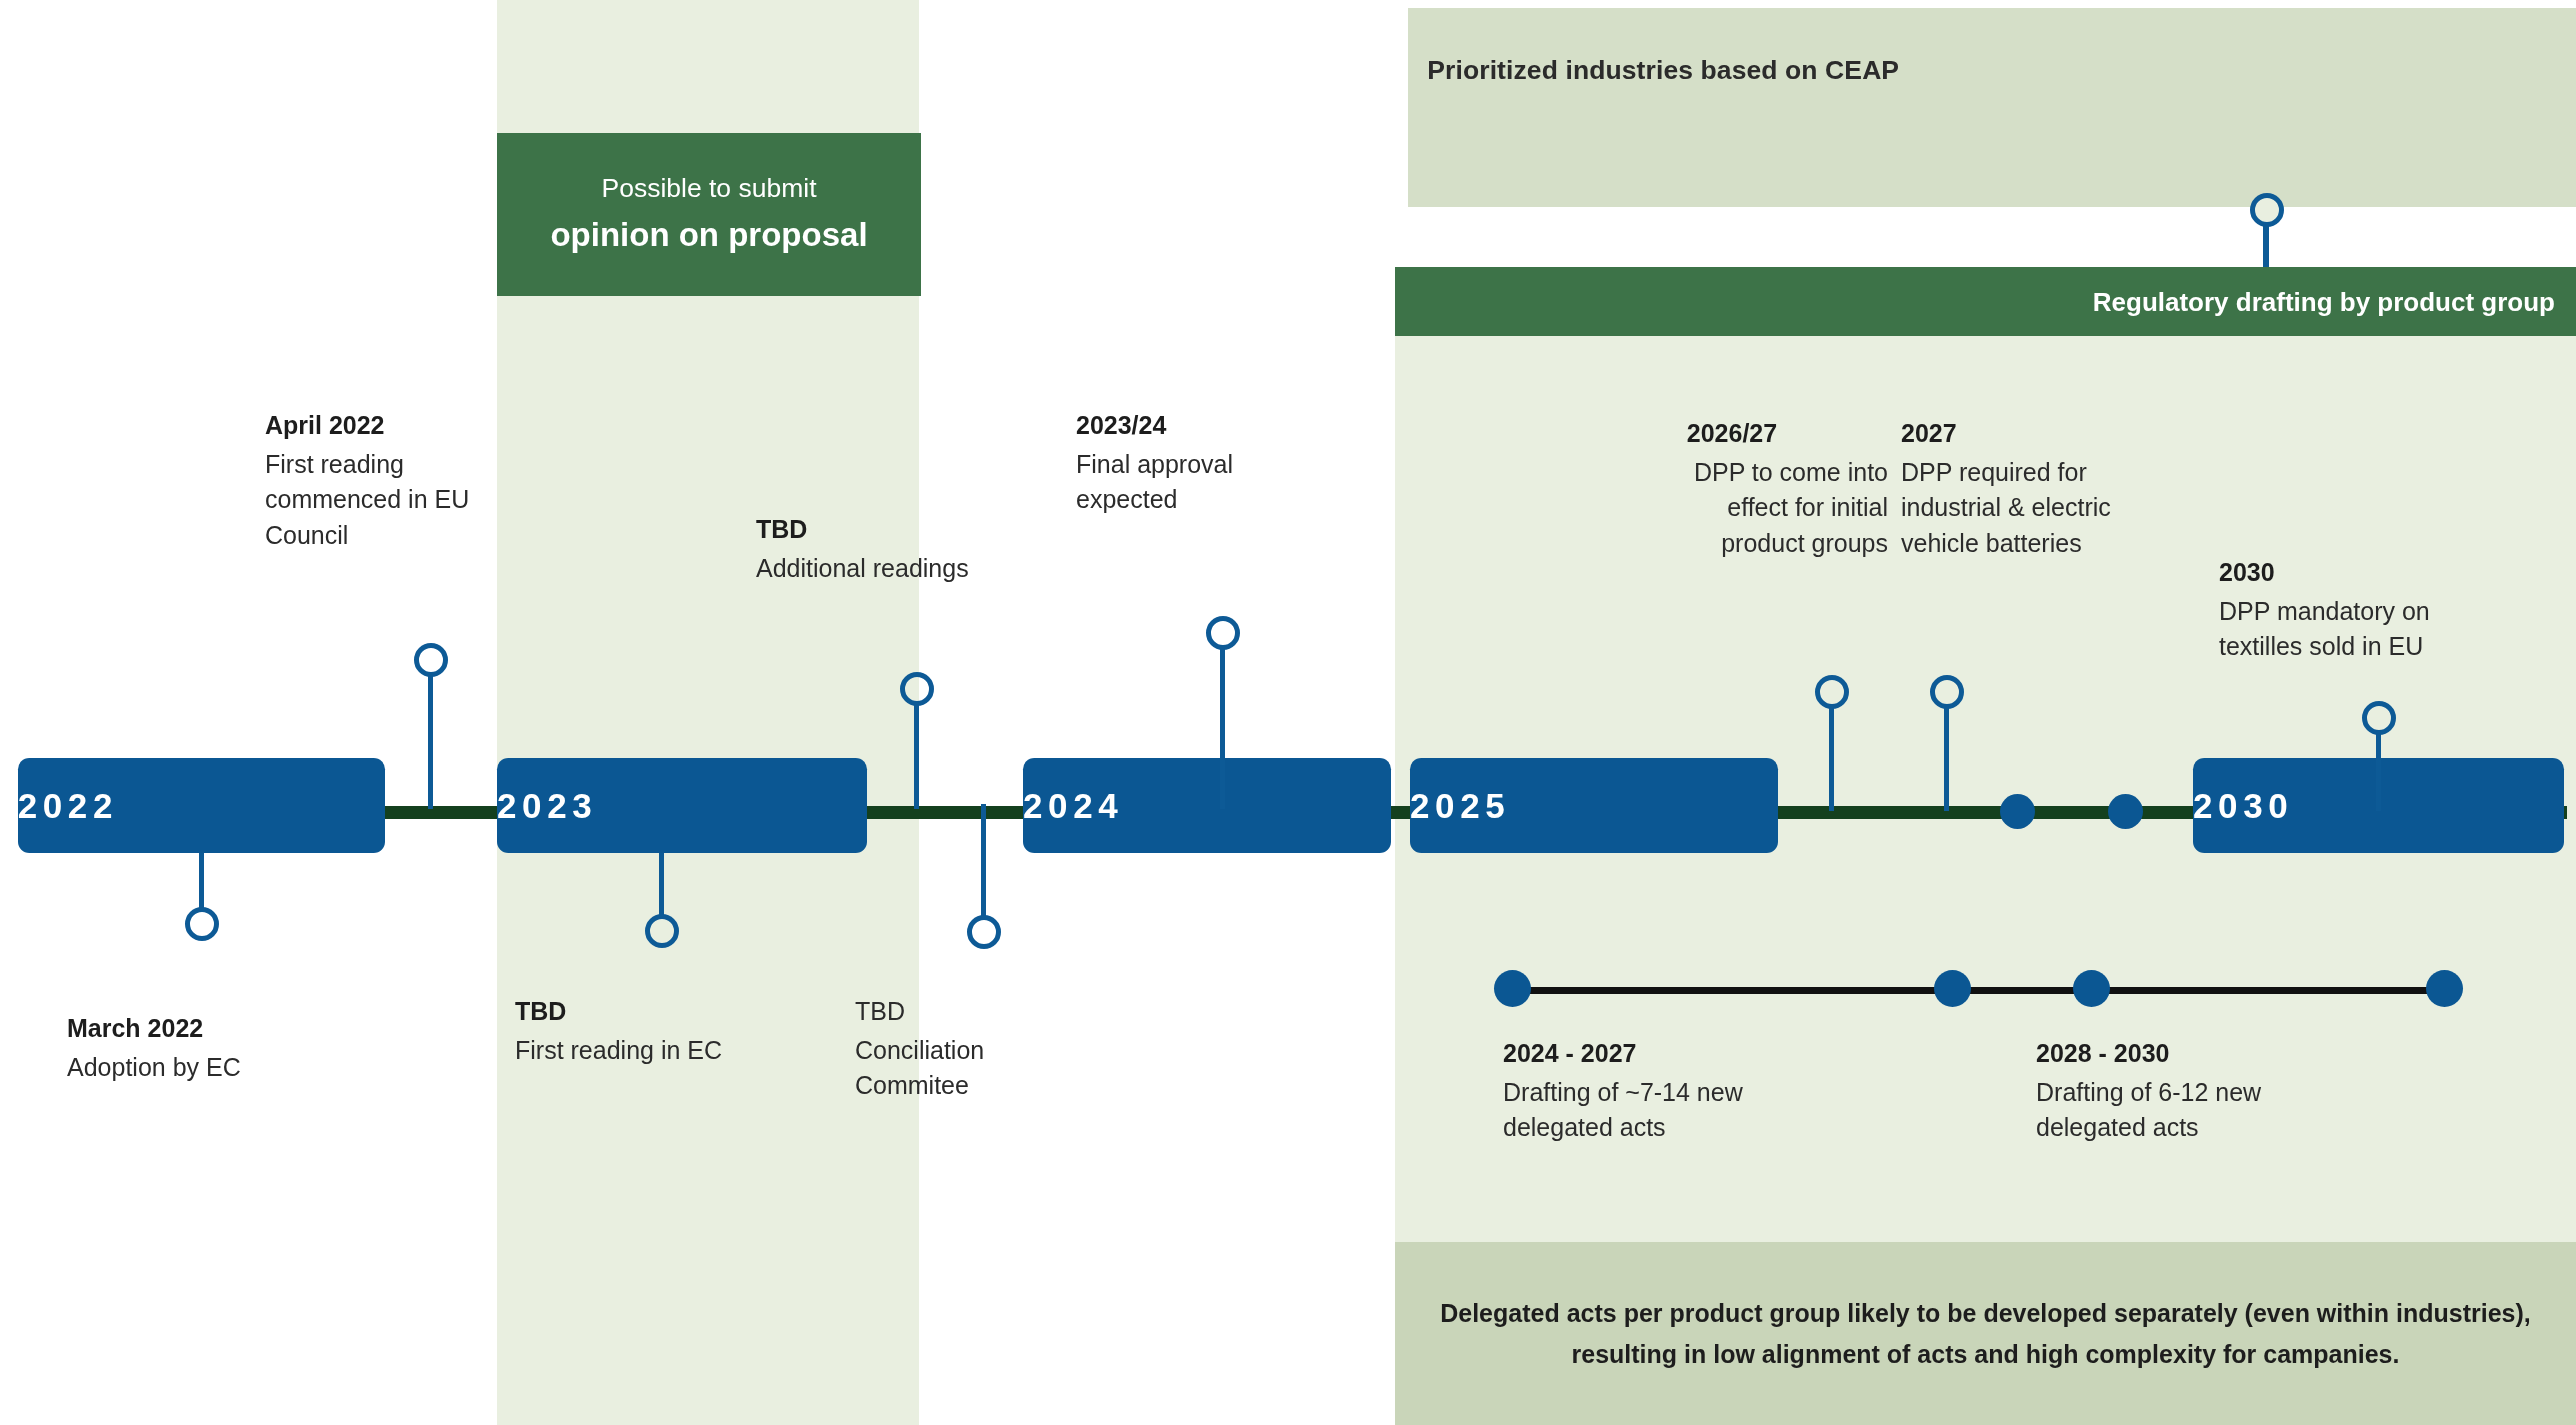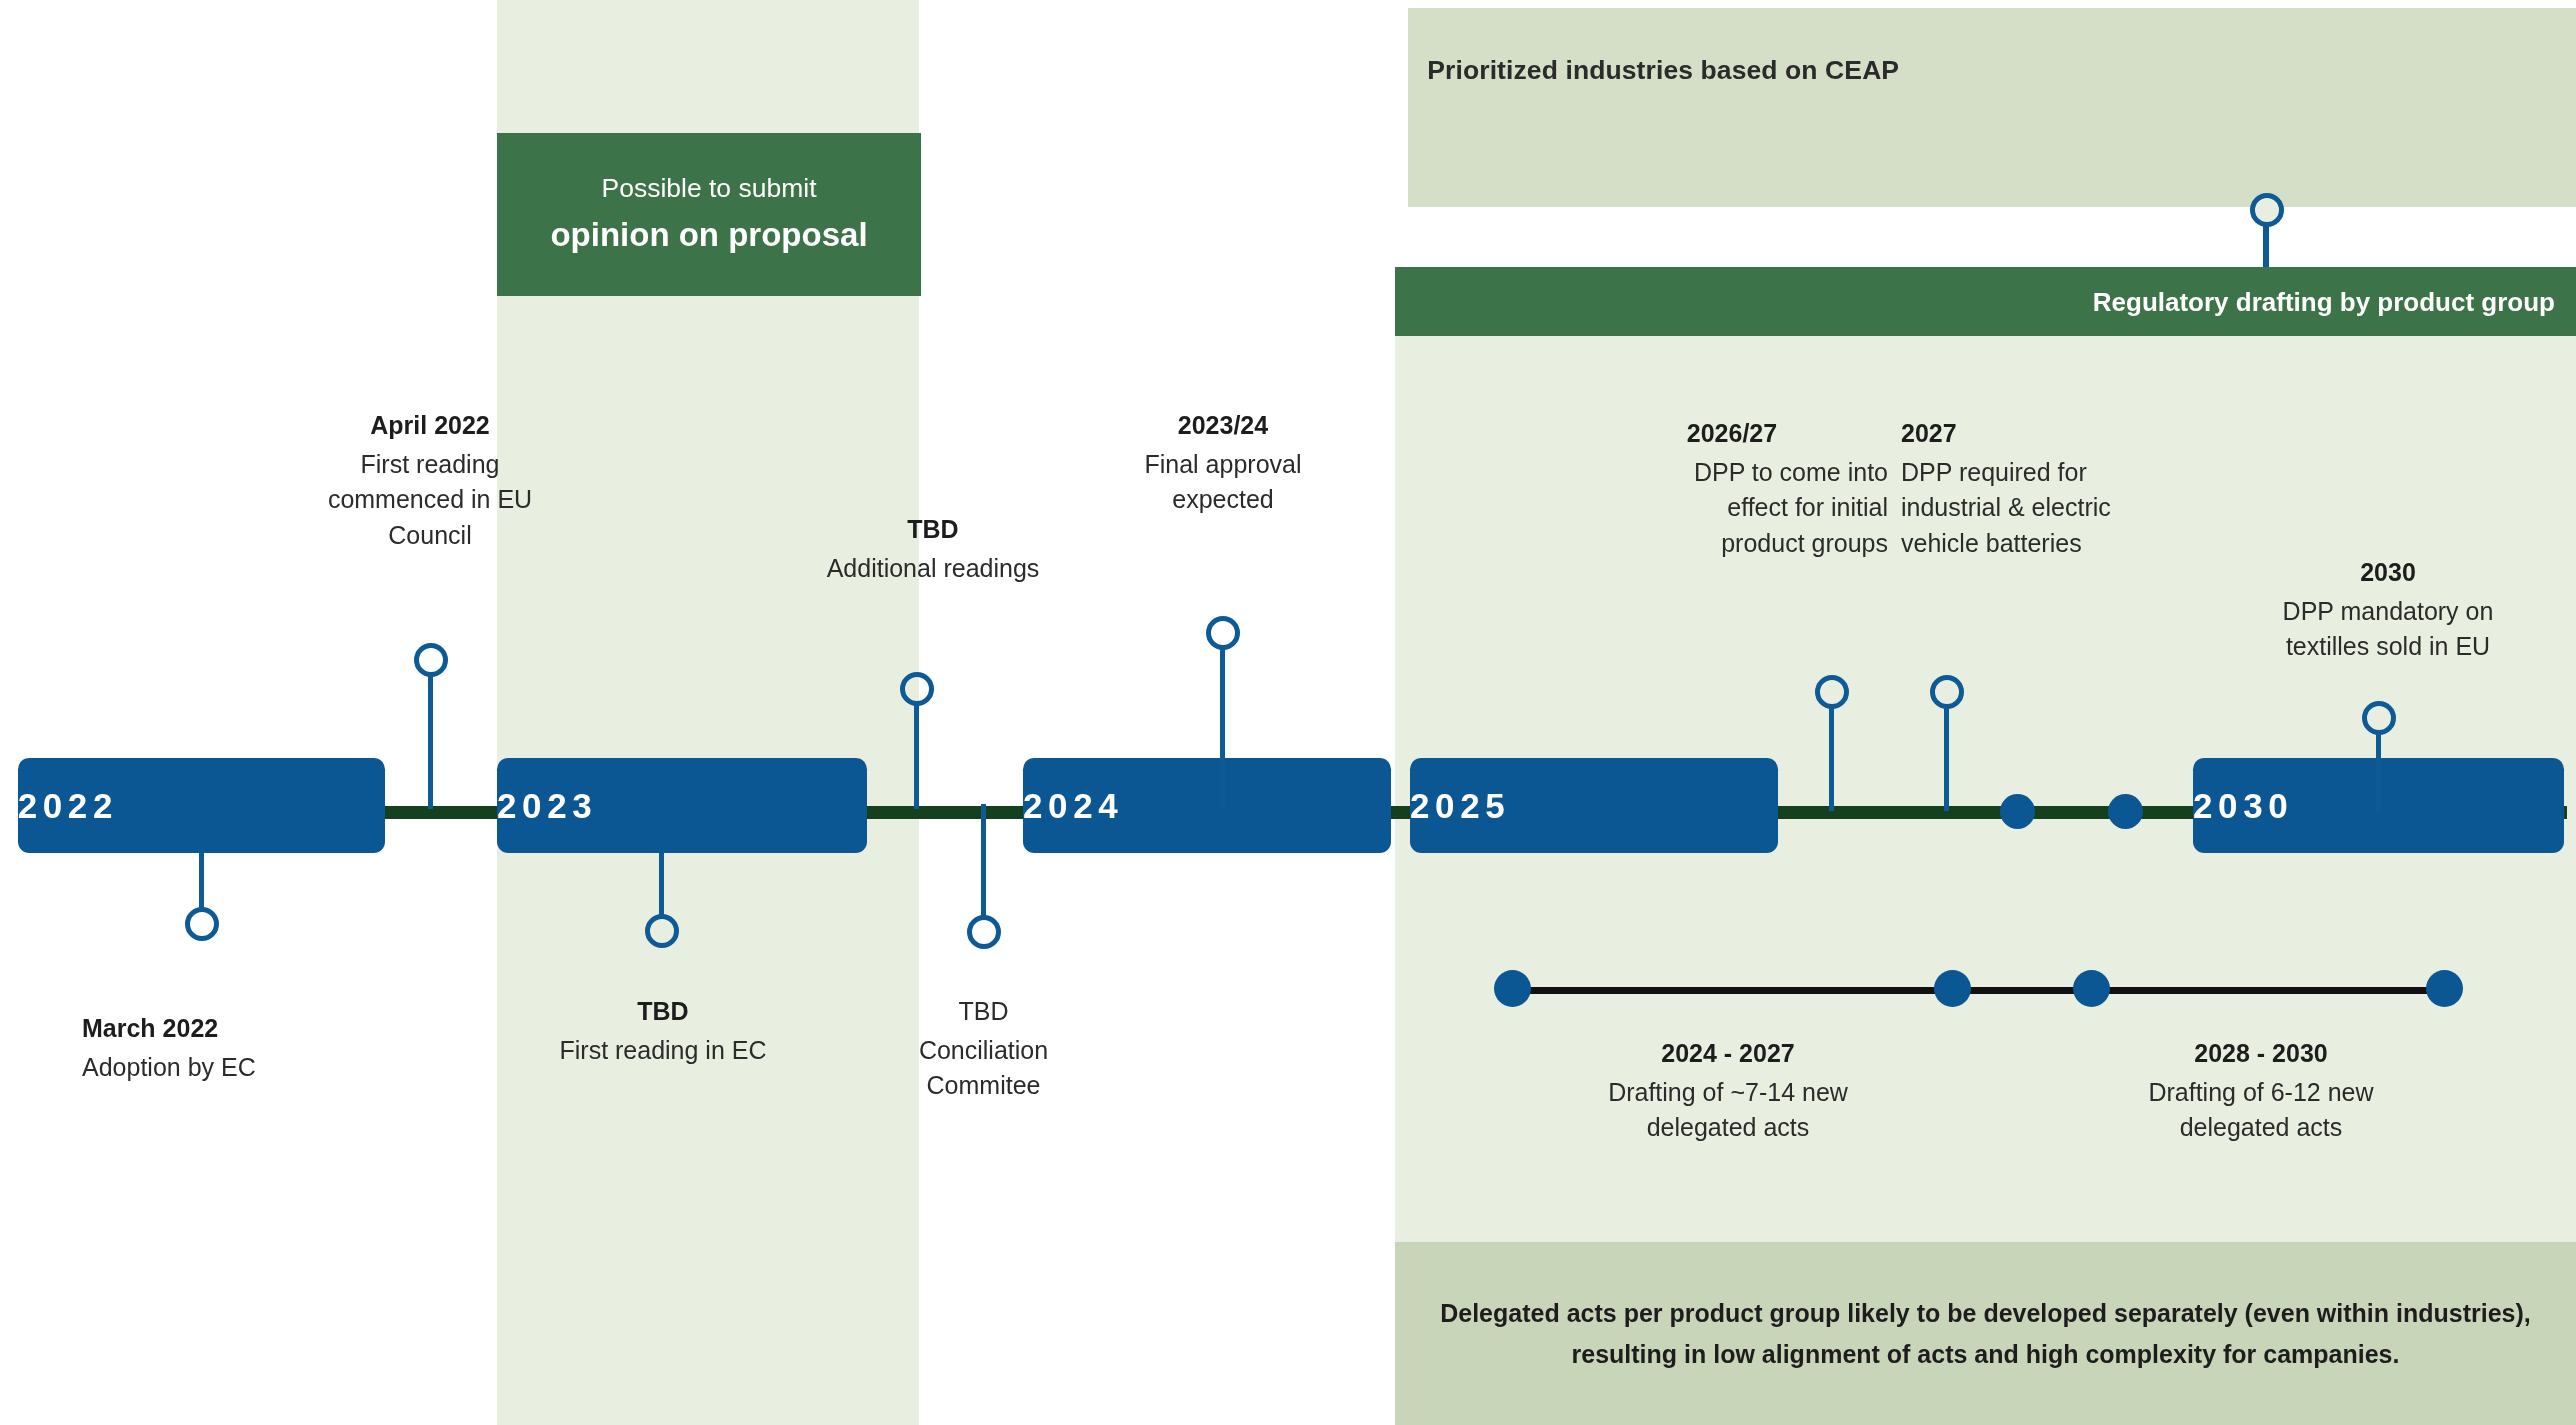--- a/index.html
+++ b/index.html
@@ -89,21 +89,21 @@
   
   .rule-dot{
     position:absolute;top:794px;width:35px;height:35px;border-radius:50%;
     background:#0b5793;
   }
 
   
   .tblock{position:absolute;line-height:1.42;}
   .tblock .hd{font-size:25px;font-weight:bold;color:#1d1d1d;display:block;margin-bottom:3.2px;}
   .tblock .bd{font-size:25px;font-weight:normal;color:#2b2b2b;display:block;white-space:pre-line;}
-  .ta-c{text-align:center;}
+  .ta-c{}
   .ta-r{text-align:right;}
   .ta-l{text-align:left;}
 
   
   #acts-rule{
     left:1512px;top:987px;width:933px;height:7.2px;background:#111111;
   }
   .acts-dot{
     position:absolute;top:970px;width:37px;height:37px;border-radius:50%;
     background:#0b5793;
@@ -201,21 +201,21 @@
 <div class="pin up" style="left:1930px;top:675px;width:34px;height:135px;">
   <div class="ring"></div>
   <div class="stem" style="height:105px;"></div>
 </div>
 
 <div class="pin up" style="left:2362px;top:701px;width:34px;height:109px;">
   <div class="ring"></div>
   <div class="stem" style="height:79px;"></div>
 </div>
 
-<div class="tblock ta-l" style="left:82px;top:1011px;width:289px;">
+<div class="tblock ta-l" style="left:67px;top:1011px;width:289px;">
   <span class="hd">March 2022</span>
   <span class="bd">Adoption by EC</span>
 </div>
 
 <div class="tblock ta-c" style="left:265px;top:408px;width:330px;">
   <span class="hd">April 2022</span>
   <span class="bd">First reading
 commenced in EU
 Council</span>
 </div>

